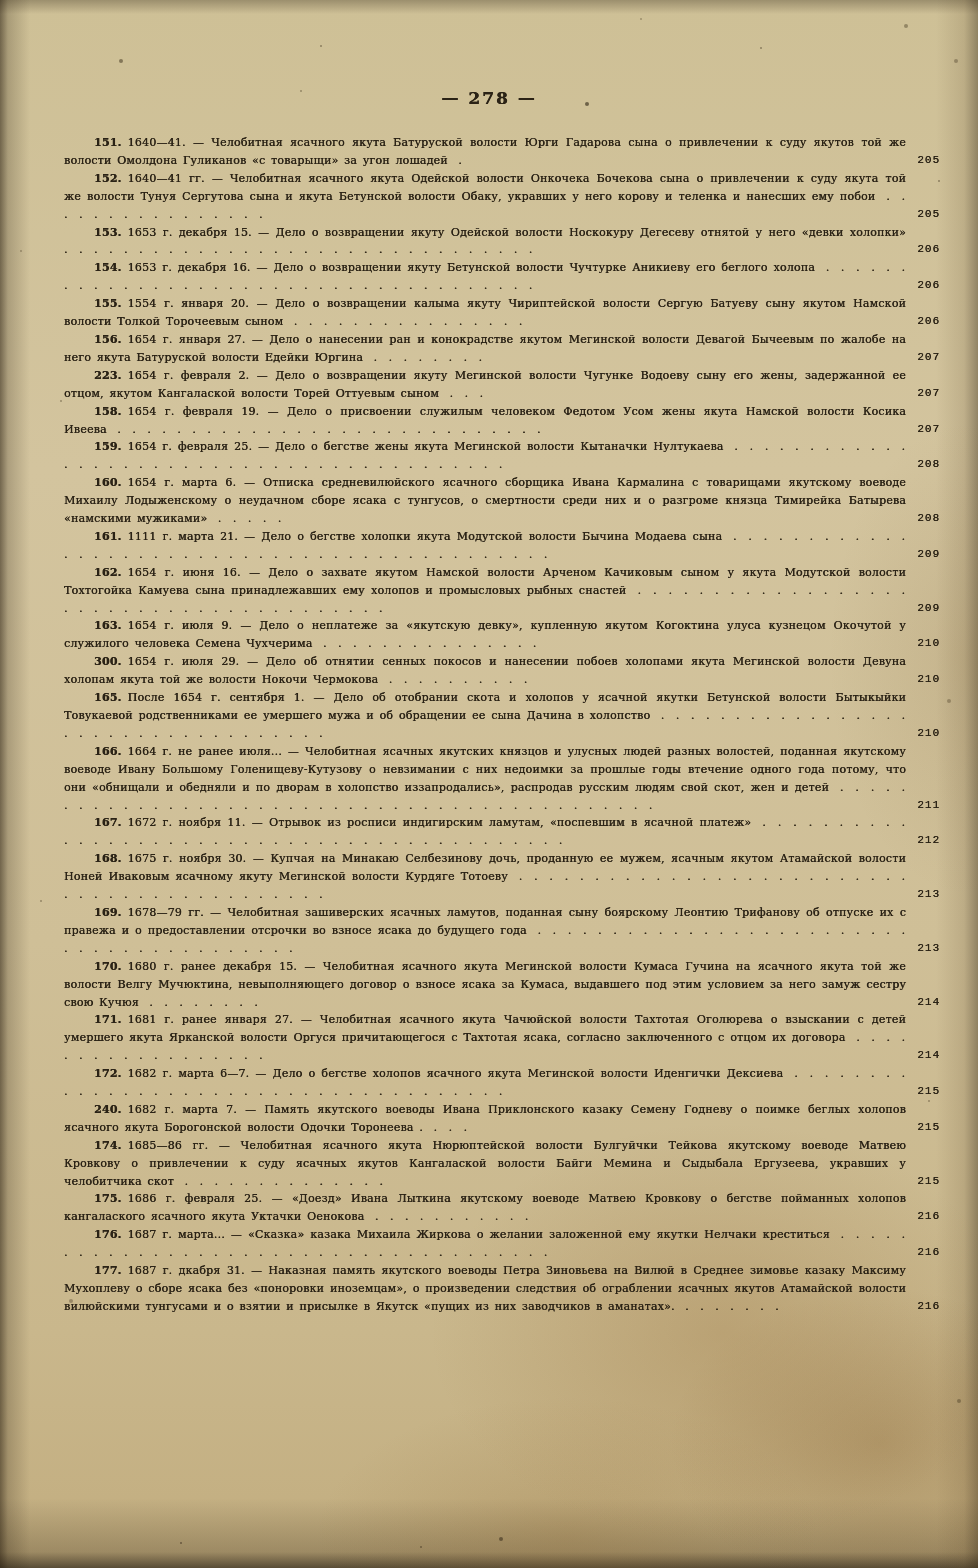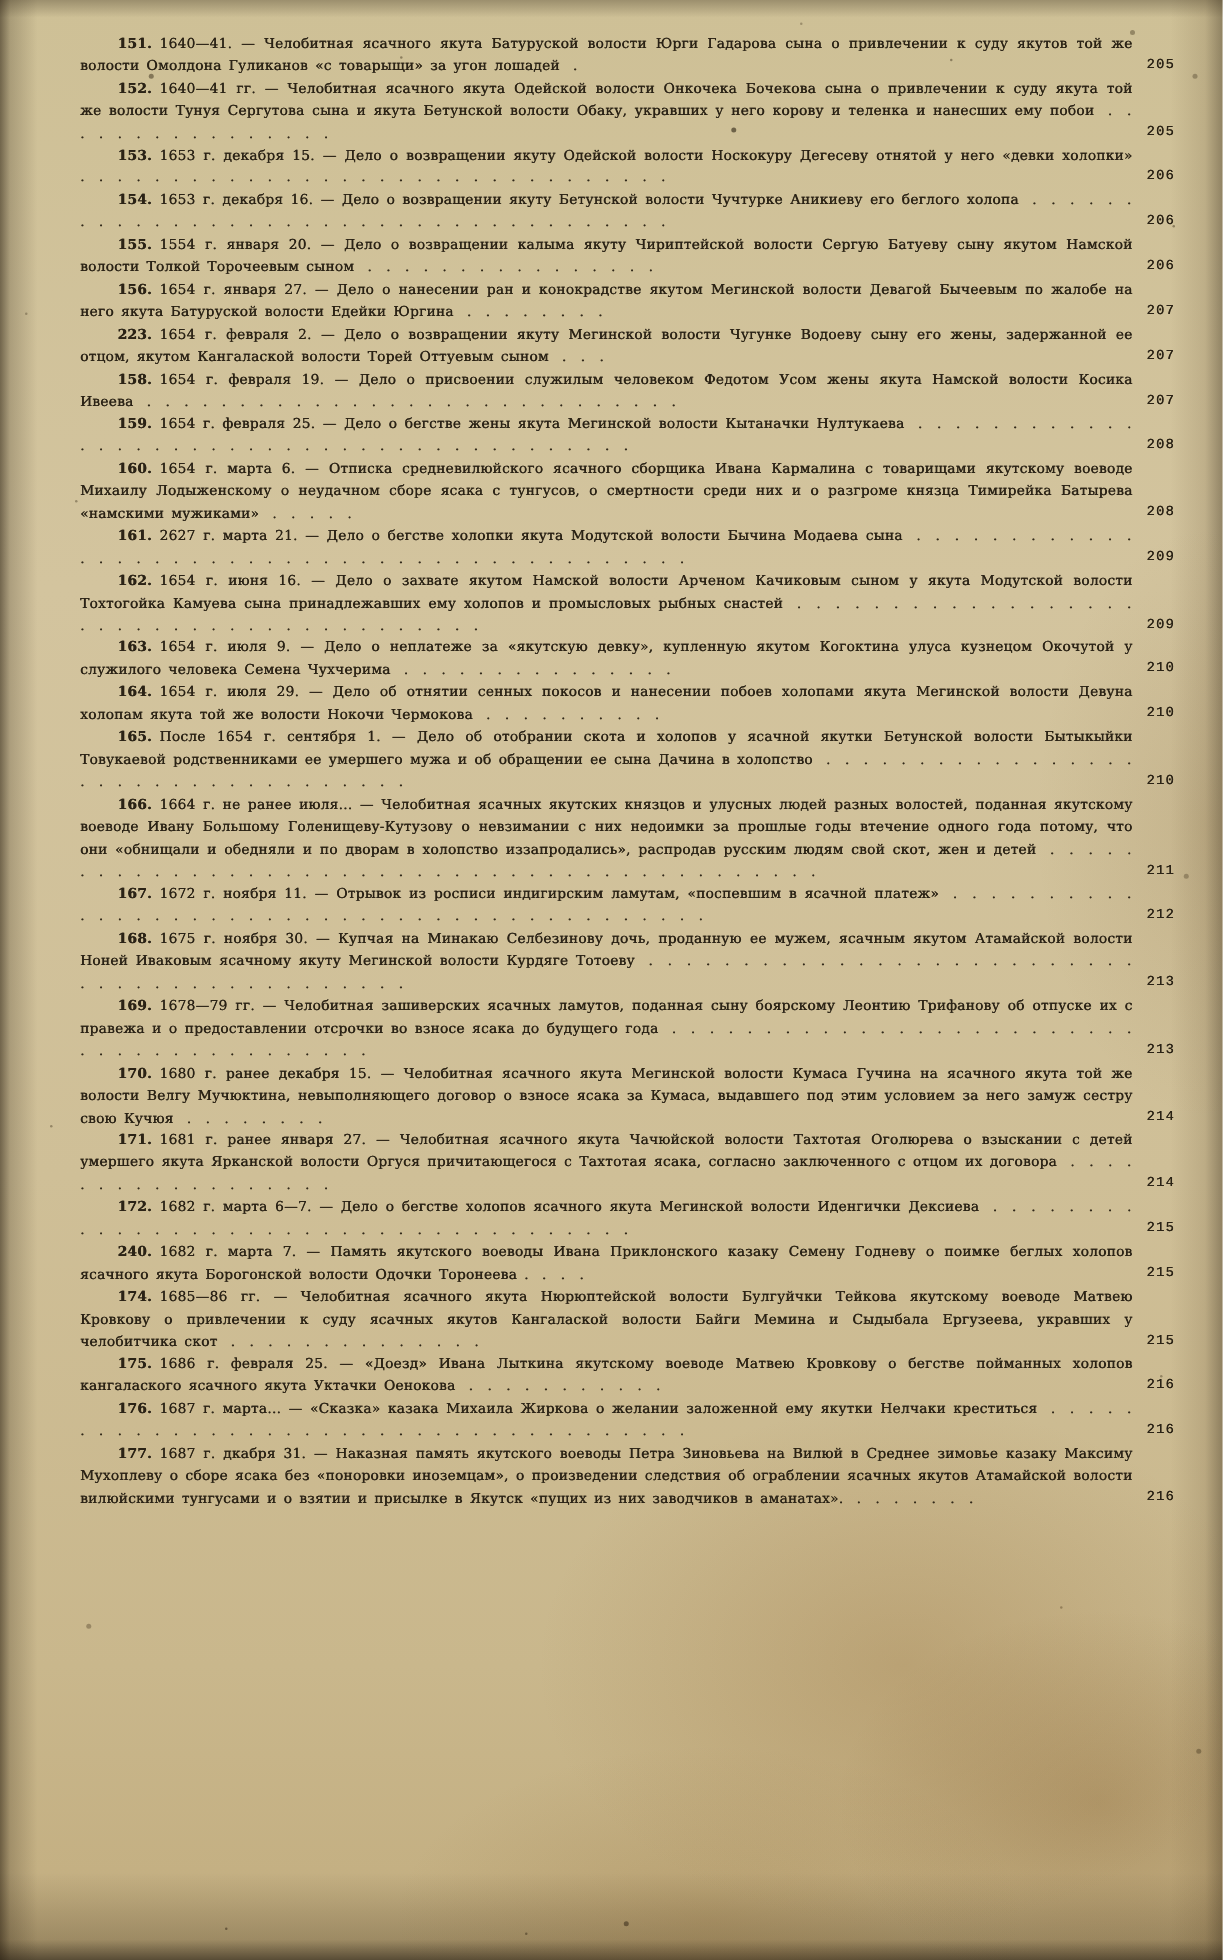--- a/index.html
+++ b/index.html
@@ -66,20 +66,23 @@
   .leader{word-spacing:6px;letter-spacing:1px;color:#32291a;}
   .pagenum{
     position:absolute;right:0;bottom:0;
     text-indent:0;letter-spacing:1px;font-family:Liberation Mono, monospace;
   }
 </style>
 </head>
 <body>
 
 <div class="page">
+  <div class="page-header">
+    <span>— 278 —</span>
+  </div>
   <div class="toc" id="toc">
   <div class="entry"><span class="num">151.</span><span class="body">1640—41. — Челобитная ясачного якута Батуруской волости Юрги Гадарова сына о привлечении к суду якутов той же волости Омолдона Гуликанов «с товарыщи» за угон лошадей</span><span class="leader"> . </span><span class="pagenum">205</span></div>
 
   <div class="entry"><span class="num">152.</span><span class="body">1640—41 гг. — Челобитная ясачного якута Одейской волости Онкочека Бочекова сына о привлечении к суду якута той же волости Тунуя Сергутова сына и якута Бетунской волости Обаку, укравших у него корову и теленка и нанесших ему побои</span><span class="leader"> . . . . . . . . . . . . . . . . </span><span class="pagenum">205</span></div>
 
   <div class="entry"><span class="num">153.</span><span class="body">1653 г. декабря 15. — Дело о возвращении якуту Одейской волости Носкокуру Дегесеву отнятой у него «девки холопки»</span><span class="leader"> . . . . . . . . . . . . . . . . . . . . . . . . . . . . . . . . </span><span class="pagenum">206</span></div>
 
   <div class="entry"><span class="num">154.</span><span class="body">1653 г. декабря 16. — Дело о возвращении якуту Бетунской волости Чучтурке Аникиеву его беглого холопа</span><span class="leader"> . . . . . . . . . . . . . . . . . . . . . . . . . . . . . . . . . . . . . . </span><span class="pagenum">206</span></div>
 
   <div class="entry"><span class="num">155.</span><span class="body">1554 г. января 20. — Дело о возвращении калыма якуту Чириптейской волости Сергую Батуеву сыну якутом Намской волости Толкой Торочеевым сыном</span><span class="leader"> . . . . . . . . . . . . . . . . </span><span class="pagenum">206</span></div>
@@ -87,27 +90,27 @@
   <div class="entry"><span class="num">156.</span><span class="body">1654 г. января 27. — Дело о нанесении ран и конокрадстве якутом Мегинской волости Девагой Бычеевым по жалобе на него якута Батуруской волости Едейки Юргина</span><span class="leader"> . . . . . . . . </span><span class="pagenum">207</span></div>
 
   <div class="entry"><span class="num">223.</span><span class="body">1654 г. февраля 2. — Дело о возвращении якуту Мегинской волости Чугунке Водоеву сыну его жены, задержанной ее отцом, якутом Кангалаской волости Торей Оттуевым сыном</span><span class="leader"> . . . </span><span class="pagenum">207</span></div>
 
   <div class="entry"><span class="num">158.</span><span class="body">1654 г. февраля 19. — Дело о присвоении служилым человеком Федотом Усом жены якута Намской волости Косика Ивеева</span><span class="leader"> . . . . . . . . . . . . . . . . . . . . . . . . . . . . . </span><span class="pagenum">207</span></div>
 
   <div class="entry"><span class="num">159.</span><span class="body">1654 г. февраля 25. — Дело о бегстве жены якута Мегинской волости Кытаначки Нултукаева</span><span class="leader"> . . . . . . . . . . . . . . . . . . . . . . . . . . . . . . . . . . . . . . . . . . </span><span class="pagenum">208</span></div>
 
   <div class="entry"><span class="num">160.</span><span class="body">1654 г. марта 6. — Отписка средневилюйского ясачного сборщика Ивана Кармалина с товарищами якутскому воеводе Михаилу Лодыженскому о неудачном сборе ясака с тунгусов, о смертности среди них и о разгроме князца Тимирейка Батырева «намскими мужиками»</span><span class="leader"> . . . . . </span><span class="pagenum">208</span></div>
 
-  <div class="entry"><span class="num">161.</span><span class="body">2627 г. марта 21. — Дело о бегстве холопки якута Модутской волости Бычина Модаева сына</span><span class="leader"> . . . . . . . . . . . . . . . . . . . . . . . . . . . . . . . . . . . . . . . . . . . . . </span><span class="pagenum">209</span></div>
+  <div class="entry"><span class="num">161.</span><span class="body">1111 г. марта 21. — Дело о бегстве холопки якута Модутской волости Бычина Модаева сына</span><span class="leader"> . . . . . . . . . . . . . . . . . . . . . . . . . . . . . . . . . . . . . . . . . . . . . </span><span class="pagenum">209</span></div>
 
   <div class="entry"><span class="num">162.</span><span class="body">1654 г. июня 16. — Дело о захвате якутом Намской волости Арченом Качиковым сыном у якута Модутской волости Тохтогойка Камуева сына принадлежавших ему холопов и промысловых рыбных снастей</span><span class="leader"> . . . . . . . . . . . . . . . . . . . . . . . . . . . . . . . . . . . . . . . . </span><span class="pagenum">209</span></div>
 
   <div class="entry"><span class="num">163.</span><span class="body">1654 г. июля 9. — Дело о неплатеже за «якутскую девку», купленную якутом Когоктина улуса кузнецом Окочутой у служилого человека Семена Чухчерима</span><span class="leader"> . . . . . . . . . . . . . . . </span><span class="pagenum">210</span></div>
 
-  <div class="entry"><span class="num">164.</span><span class="body">1654 г. июля 29. — Дело об отнятии сенных покосов и нанесении побоев холопами якута Мегинской волости Девуна холопам якута той же волости Нокочи Чермокова</span><span class="leader"> . . . . . . . . . . </span><span class="pagenum">210</span></div>
+  <div class="entry"><span class="num">300.</span><span class="body">1654 г. июля 29. — Дело об отнятии сенных покосов и нанесении побоев холопами якута Мегинской волости Девуна холопам якута той же волости Нокочи Чермокова</span><span class="leader"> . . . . . . . . . . </span><span class="pagenum">210</span></div>
 
   <div class="entry"><span class="num">165.</span><span class="body">После 1654 г. сентября 1. — Дело об отобрании скота и холопов у ясачной якутки Бетунской волости Бытыкыйки Товукаевой родственниками ее умершего мужа и об обращении ее сына Дачина в холопство</span><span class="leader"> . . . . . . . . . . . . . . . . . . . . . . . . . . . . . . . . . . . </span><span class="pagenum">210</span></div>
 
   <div class="entry"><span class="num">166.</span><span class="body">1664 г. не ранее июля... — Челобитная ясачных якутских князцов и улусных людей разных волостей, поданная якутскому воеводе Ивану Большому Голенищеву-Кутузову о невзимании с них недоимки за прошлые годы втечение одного года потому, что они «обнищали и обедняли и по дворам в холопство иззапродались», распродав русским людям свой скот, жен и детей</span><span class="leader"> . . . . . . . . . . . . . . . . . . . . . . . . . . . . . . . . . . . . . . . . . . . . . </span><span class="pagenum">211</span></div>
 
   <div class="entry"><span class="num">167.</span><span class="body">1672 г. ноября 11. — Отрывок из росписи индигирским ламутам, «поспевшим в ясачной платеж»</span><span class="leader"> . . . . . . . . . . . . . . . . . . . . . . . . . . . . . . . . . . . . . . . . . . . . </span><span class="pagenum">212</span></div>
 
   <div class="entry"><span class="num">168.</span><span class="body">1675 г. ноября 30. — Купчая на Минакаю Селбезинову дочь, проданную ее мужем, ясачным якутом Атамайской волости Ноней Иваковым ясачному якуту Мегинской волости Курдяге Тотоеву</span><span class="leader"> . . . . . . . . . . . . . . . . . . . . . . . . . . . . . . . . . . . . . . . . . . . . </span><span class="pagenum">213</span></div>
 
   <div class="entry"><span class="num">169.</span><span class="body">1678—79 гг. — Челобитная зашиверских ясачных ламутов, поданная сыну боярскому Леонтию Трифанову об отпуске их с правежа и о предоставлении отсрочки во взносе ясака до будущего года</span><span class="leader"> . . . . . . . . . . . . . . . . . . . . . . . . . . . . . . . . . . . . . . . . . </span><span class="pagenum">213</span></div>

